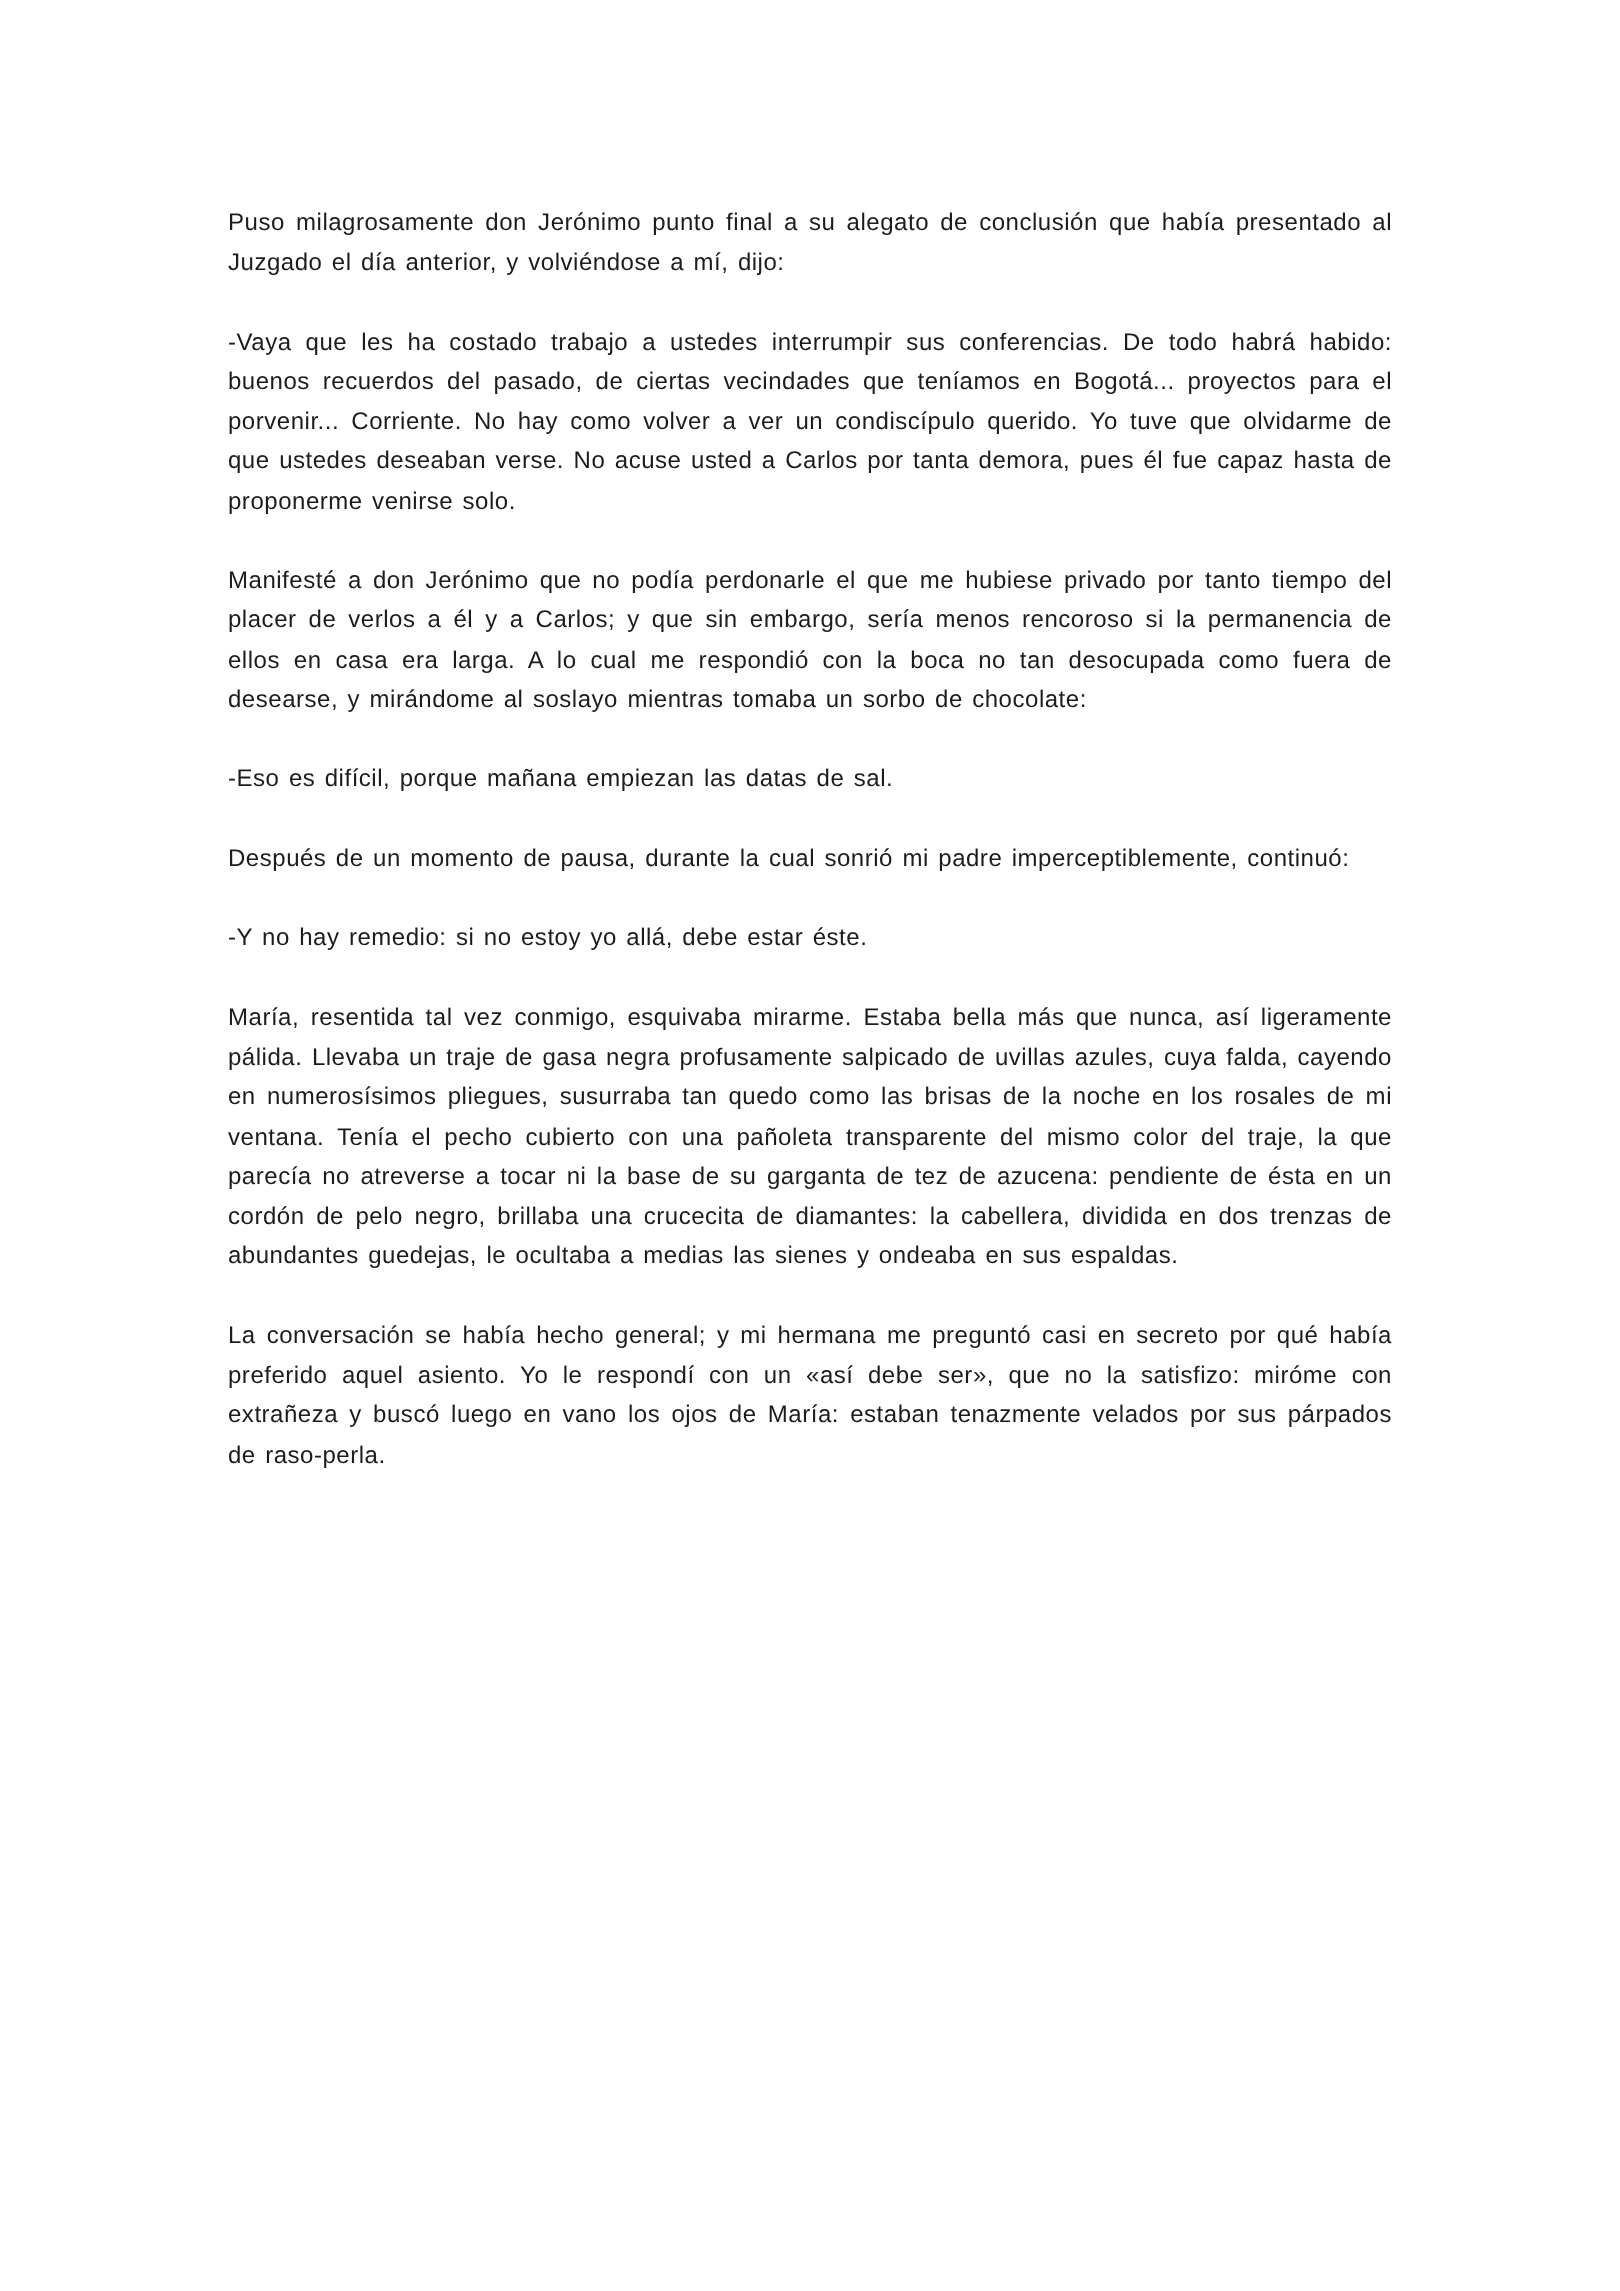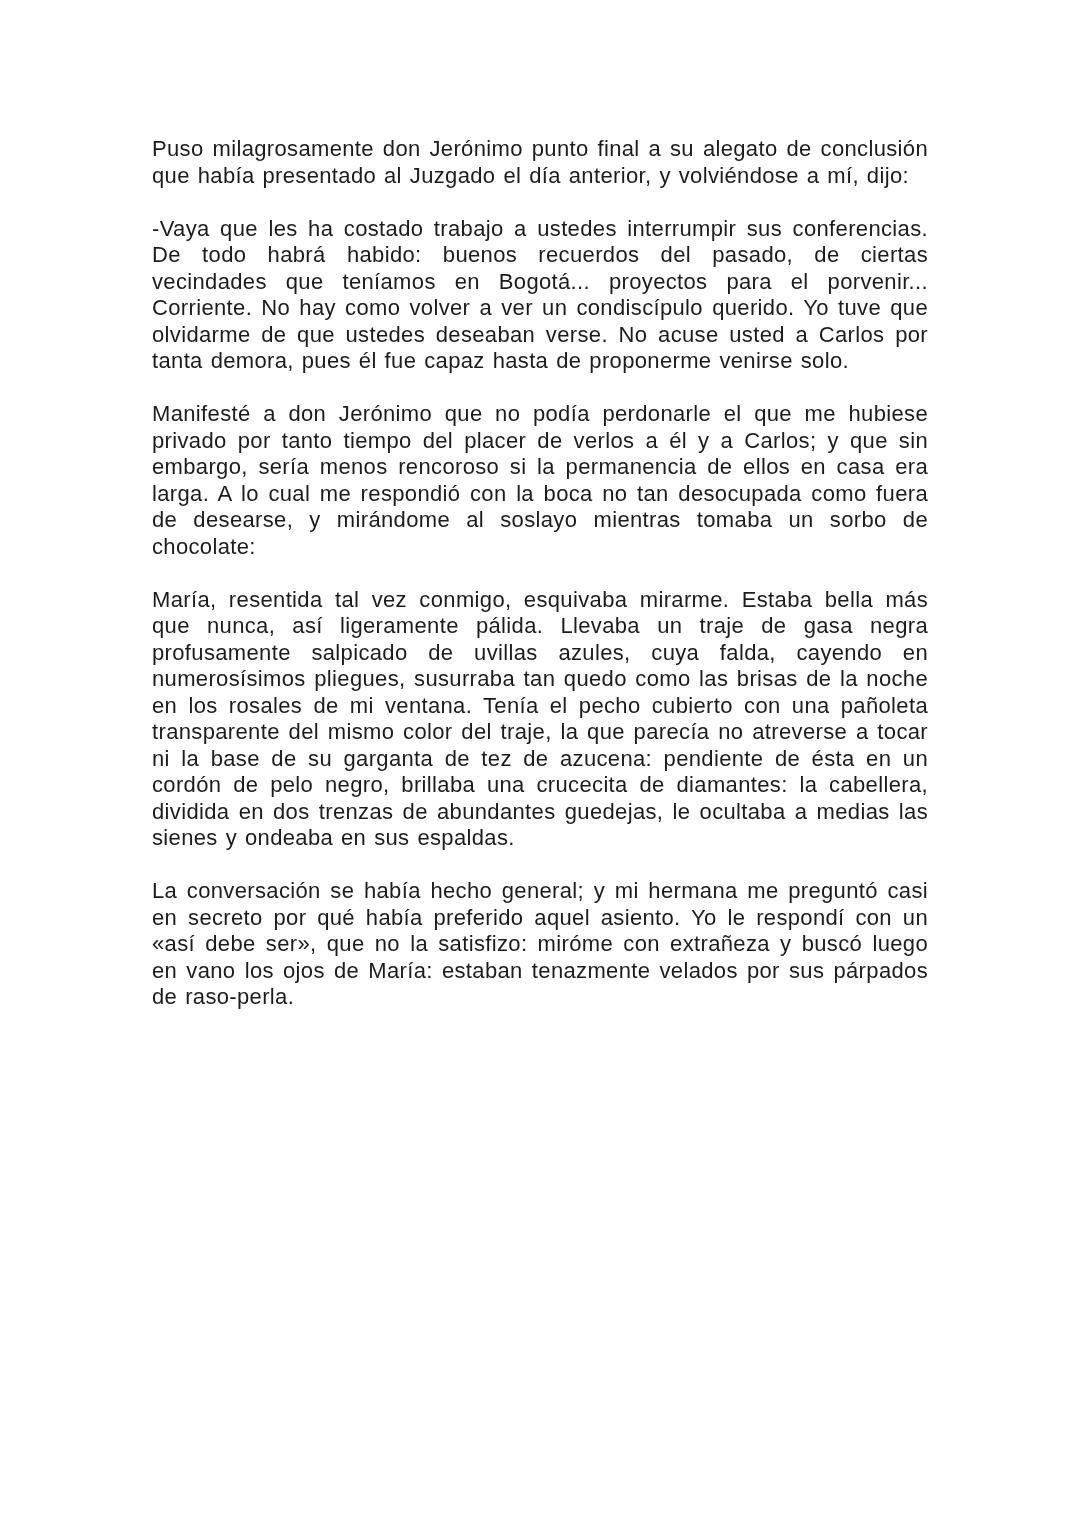--- a/index.html
+++ b/index.html
@@ -15,33 +15,36 @@
   }
   .page {
     box-sizing: border-box;
     width: 1080px;
     height: 1527px;
     padding: 136px 152px 0 152px;
     background: #ffffff;
   }
   .page p {
     margin: 0 0 26.5px 0;
-    font-size: 22px;
+    font-size: 16px;
     line-height: 26.5px;
     color: #1c1c1c;
     text-align: justify;
     letter-spacing: 0.35px;
     word-spacing: 1.5px;
   }
   .page p:last-child {
     margin-bottom: 16px;
   }
 </style>
 </head>
 <body>
 
 <div class="page">
   <p>Puso milagrosamente don Jerónimo punto final a su alegato de conclusión que había presentado al Juzgado el día anterior, y volviéndose a mí, dijo:</p>
   <p>-Vaya que les ha costado trabajo a ustedes interrumpir sus conferencias. De todo habrá habido: buenos recuerdos del pasado, de ciertas vecindades que teníamos en Bogotá... proyectos para el porvenir... Corriente. No hay como volver a ver un condiscípulo querido. Yo tuve que olvidarme de que ustedes deseaban verse. No acuse usted a Carlos por tanta demora, pues él fue capaz hasta de proponerme venirse solo.</p>
   <p>Manifesté a don Jerónimo que no podía perdonarle el que me hubiese privado por tanto tiempo del placer de verlos a él y a Carlos; y que sin embargo, sería menos rencoroso si la permanencia de ellos en casa era larga. A lo cual me respondió con la boca no tan desocupada como fuera de desearse, y mirándome al soslayo mientras tomaba un sorbo de chocolate:</p>
+  <p>-Eso es difícil, porque mañana empiezan las datas de sal.</p>
+  <p>Después de un momento de pausa, durante la cual sonrió mi padre imperceptiblemente, continuó:</p>
+  <p>-Y no hay remedio: si no estoy yo allá, debe estar éste.</p>
   <p>María, resentida tal vez conmigo, esquivaba mirarme. Estaba bella más que nunca, así ligeramente pálida. Llevaba un traje de gasa negra profusamente salpicado de uvillas azules, cuya falda, cayendo en numerosísimos pliegues, susurraba tan quedo como las brisas de la noche en los rosales de mi ventana. Tenía el pecho cubierto con una pañoleta transparente del mismo color del traje, la que parecía no atreverse a tocar ni la base de su garganta de tez de azucena: pendiente de ésta en un cordón de pelo negro, brillaba una crucecita de diamantes: la cabellera, dividida en dos trenzas de abundantes guedejas, le ocultaba a medias las sienes y ondeaba en sus espaldas.</p>
   <p>La conversación se había hecho general; y mi hermana me preguntó casi en secreto por qué había preferido aquel asiento. Yo le respondí con un «así debe ser», que no la satisfizo: miróme con extrañeza y buscó luego en vano los ojos de María: estaban tenazmente velados por sus párpados de raso-perla.</p>
 </div>
 
 </body></html>

